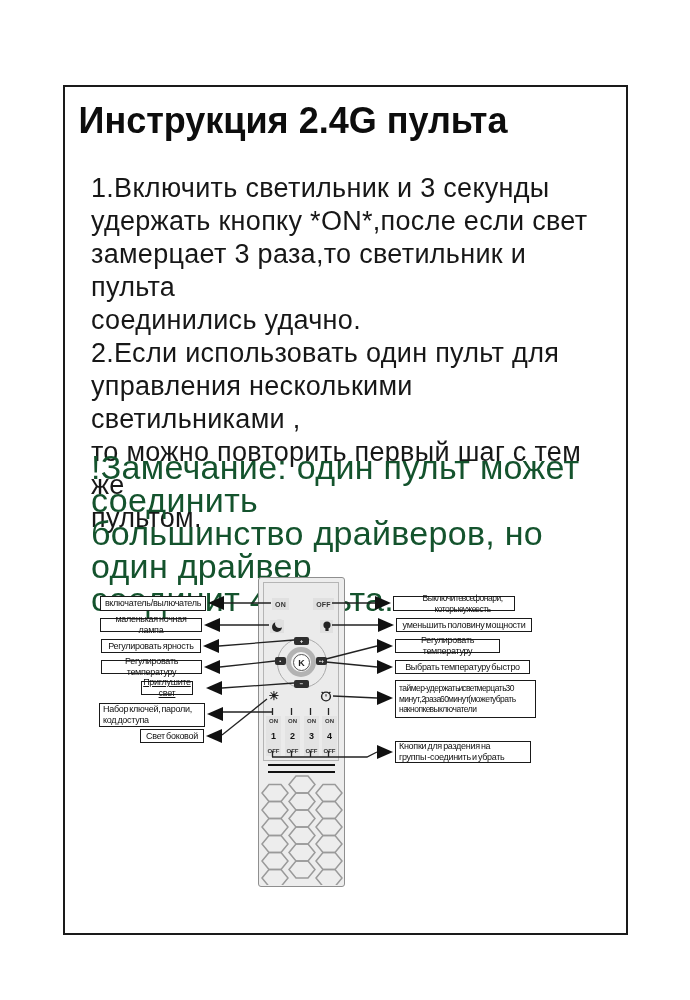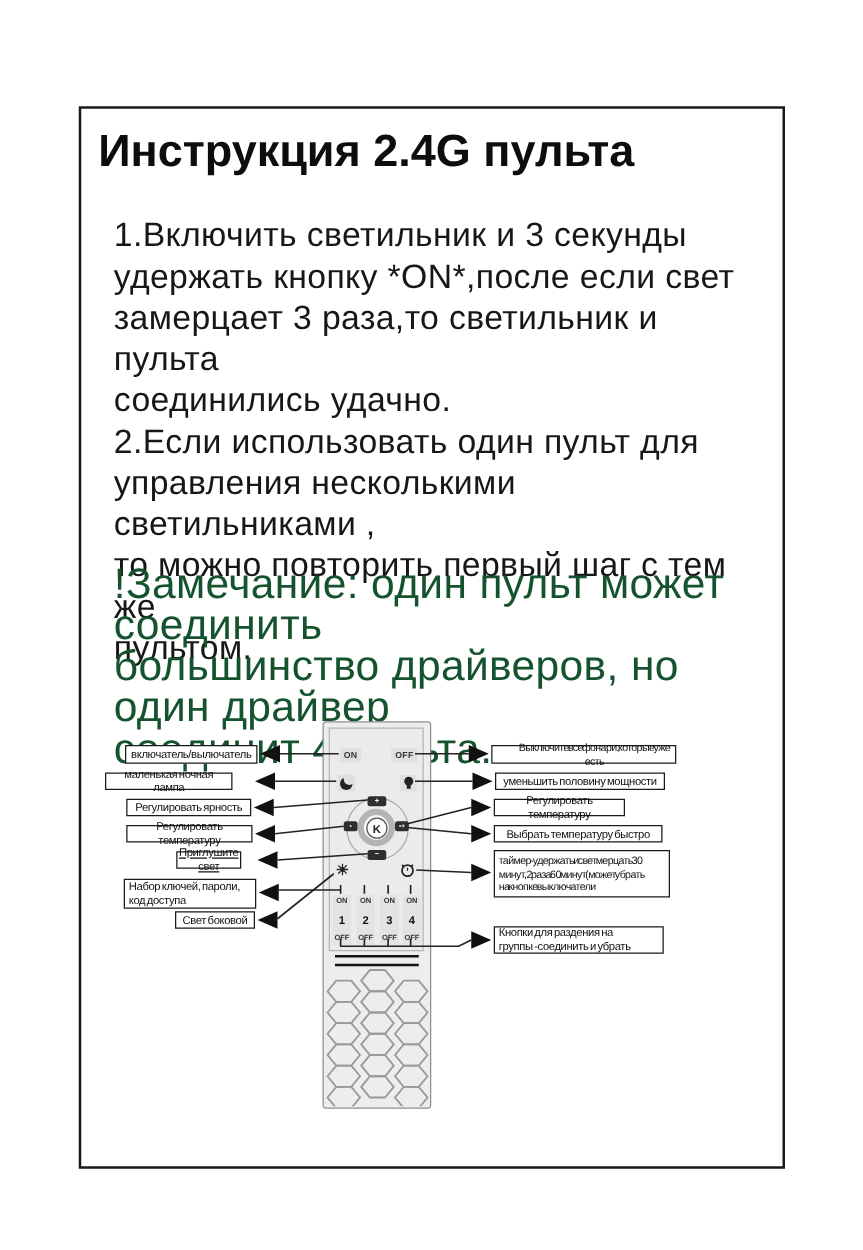--- a/index.html
+++ b/index.html
@@ -168,29 +168,29 @@
     <polygon points="391,603 375,596 375,610"></polygon>
     <polygon points="394,625 378,618 378,632"></polygon>
     <polygon points="393,646 377,639 377,653"></polygon>
     <polygon points="393,667 377,660 377,674"></polygon>
     <polygon points="393,698 377,691 377,705"></polygon>
     <polygon points="393,752 377,745 377,759"></polygon>
   </g>
 </svg>
 
 <div class="callout" style="left:100px;top:596px;width:106px;height:15px;text-align:right;">включатель/вылючатель</div>
-<div class="callout" style="left:84px;top:618px;width:102px;height:14px;">маленькая ночная лампа</div>
+<div class="callout" style="left:100px;top:618px;width:102px;height:14px;">маленькая ночная лампа</div>
 <div class="callout" style="left:101px;top:639px;width:100px;height:14px;">Регулировать ярность</div>
 <div class="callout" style="left:101px;top:660px;width:101px;height:14px;">Регулировать температуру</div>
 <div class="callout" style="left:141px;top:681px;width:52px;height:14px;text-decoration:underline;">Приглушите свет</div>
 <div class="callout left-align" style="left:99px;top:703px;width:106px;height:24px;">Набор ключей, пароли,
 код доступа</div>
 <div class="callout" style="left:140px;top:729px;width:64px;height:14px;">Свет боковой</div>
 
-<div class="callout tight" style="left:393px;top:596px;width:148px;height:15px;padding-left:20px;">Выключите все фонари, которые уже есть</div>
+<div class="callout tight" style="left:393px;top:596px;width:122px;height:15px;padding-left:20px;">Выключите все фонари, которые уже есть</div>
 <div class="callout" style="left:396px;top:618px;width:136px;height:14px;">уменьшить половину мощности</div>
 <div class="callout" style="left:395px;top:639px;width:105px;height:14px;">Регулировать температуру</div>
 <div class="callout" style="left:395px;top:660px;width:135px;height:14px;">Выбрать температуру быстро</div>
 <div class="callout tight left-align" style="left:395px;top:680px;width:141px;height:38px;line-height:10.5px;">таймер -удержать и свет мерцать 30
 минут ,2 раза 60 минут (может убрать
 на кнопке выключатели</div>
 <div class="callout left-align" style="left:395px;top:741px;width:136px;height:22px;">Кнопки для раздения на
 группы -соединить и убрать</div>
 
 </body></html>

